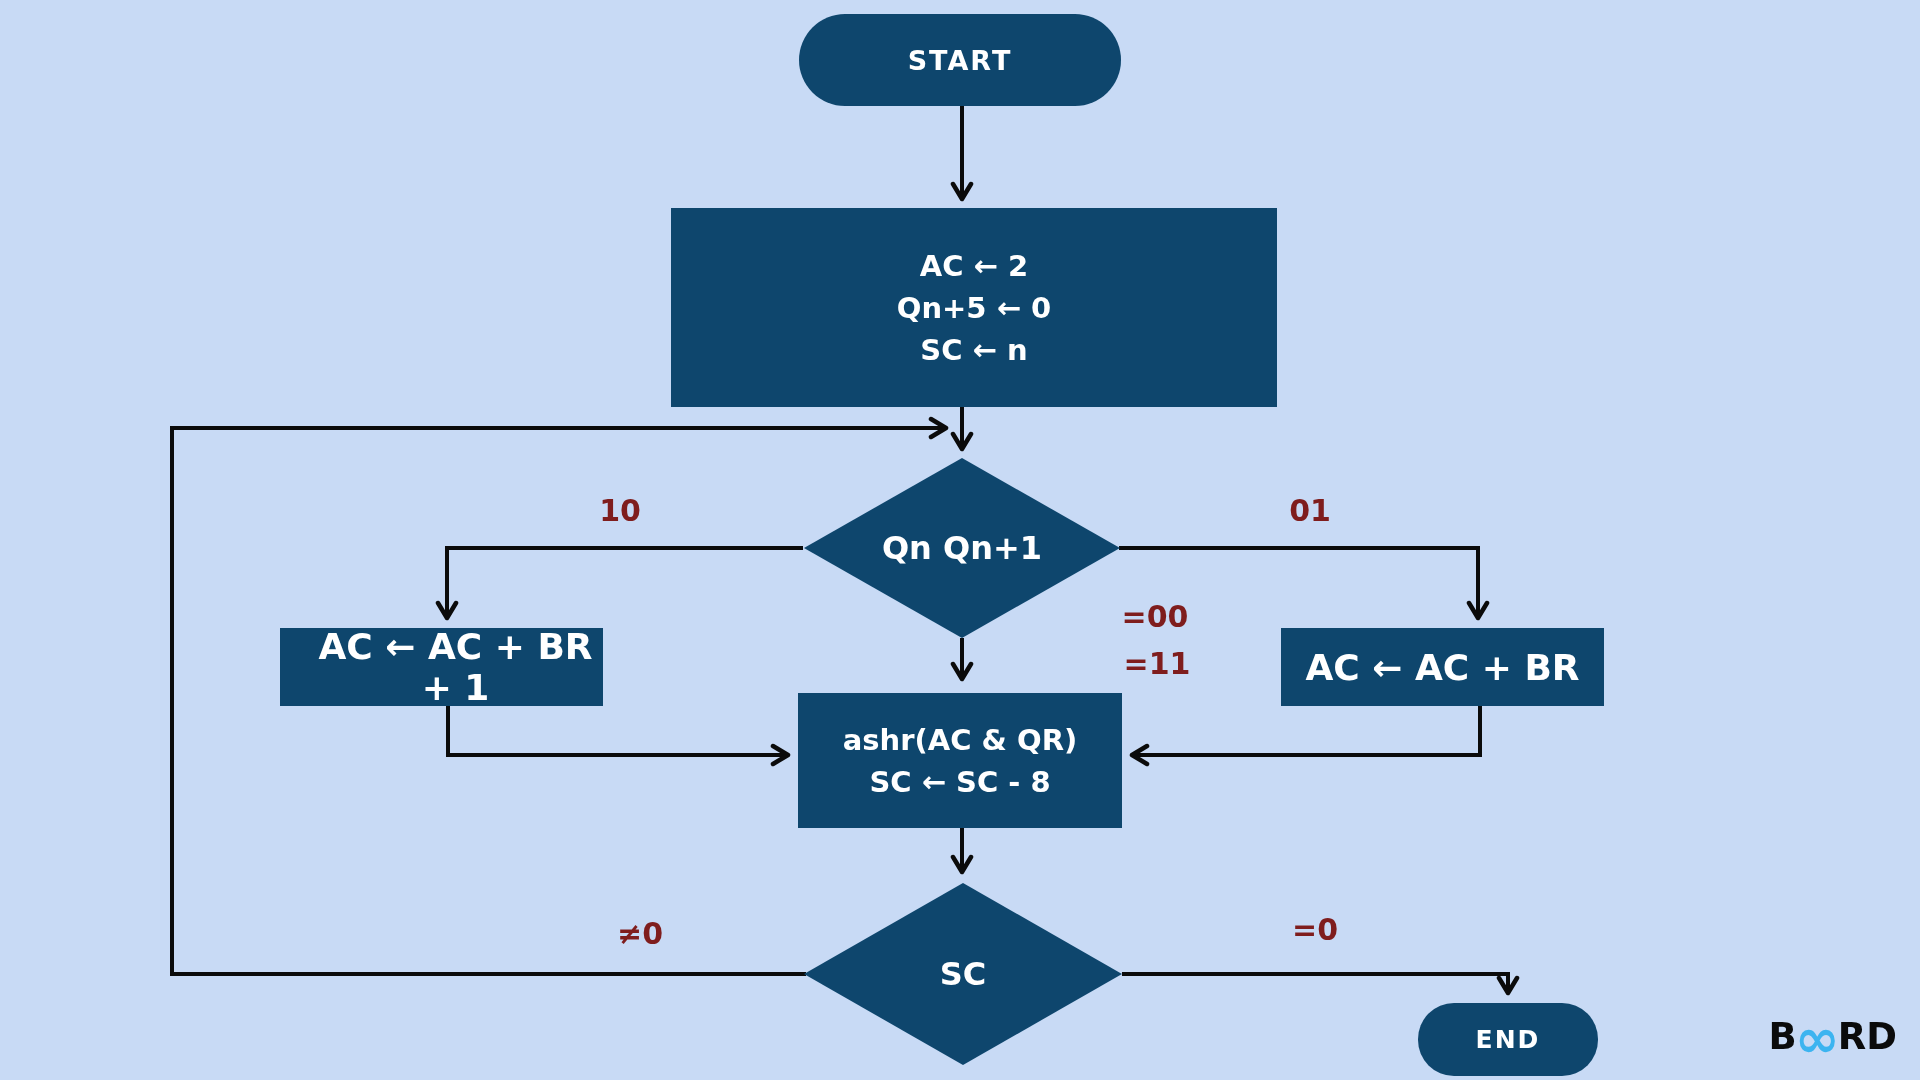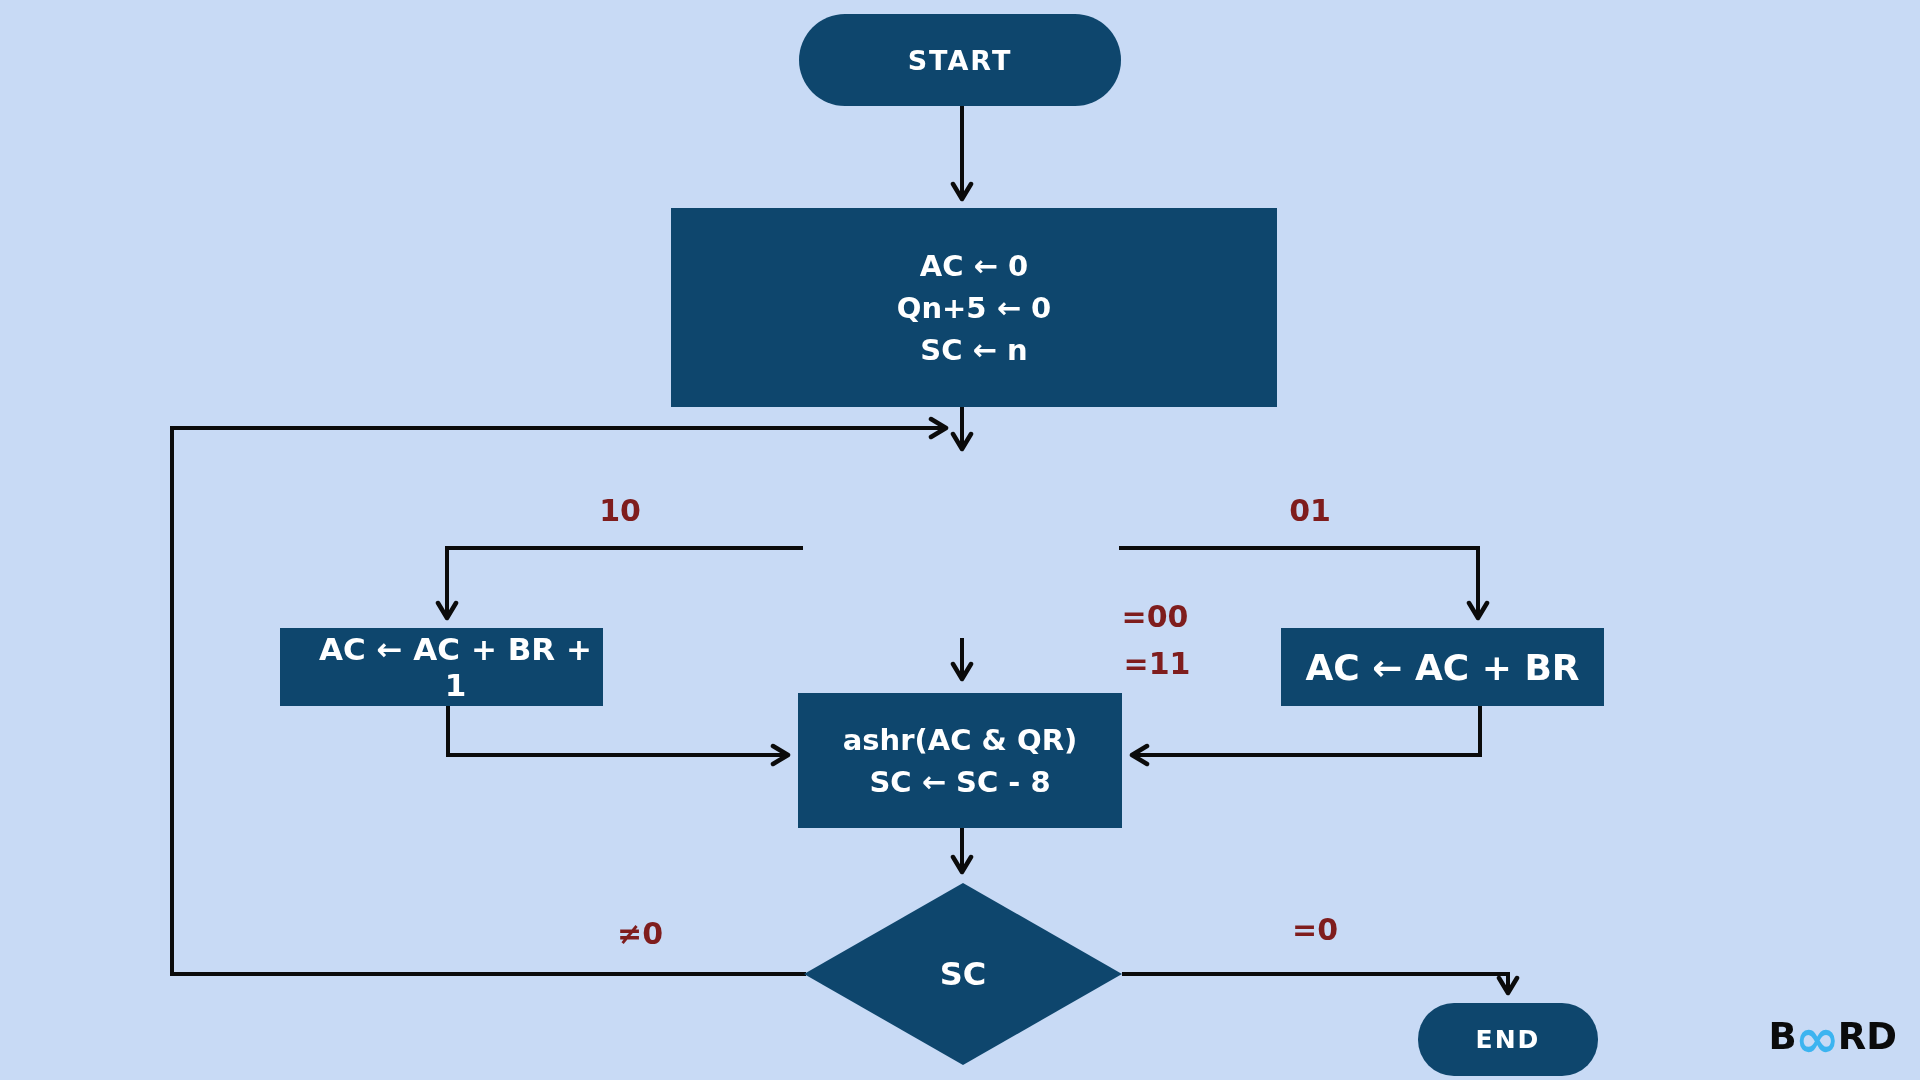--- a/index.html
+++ b/index.html
@@ -31,21 +31,21 @@
     text-align: center;
     box-sizing: border-box;
   }
   .pill { border-radius: 46px; }
   .diamond {
     clip-path: polygon(50% 0%, 100% 50%, 50% 100%, 0% 50%);
   }
   .node-start   { left: 799px;  top: 14px;   width: 322px; height: 92px;  font-size: 27px; letter-spacing: 2px; text-align: center; }
   .node-init    { left: 671px;  top: 208px;  width: 606px; height: 199px; font-size: 29px; line-height: 42px; }
   .node-q       { left: 804px;  top: 458px;  width: 316px; height: 180px; font-size: 32px; }
-  .node-addc    { left: 280px;  top: 628px;  width: 323px; height: 78px;  font-size: 31px; padding-left: 28px; }
+  .node-addc    { left: 280px;  top: 628px;  width: 323px; height: 78px;  font-size: 36px; padding-left: 28px; }
   .node-addbr   { left: 1281px; top: 628px;  width: 323px; height: 78px;  font-size: 36px; }
   .node-shift   { left: 798px;  top: 693px;  width: 324px; height: 135px; font-size: 29px; line-height: 42px; }
   .node-sc      { left: 804px;  top: 883px;  width: 318px; height: 182px; font-size: 32px; }
   .node-end     { left: 1418px; top: 1003px; width: 180px; height: 73px;  font-size: 25px; letter-spacing: 2px; border-radius: 36px; }
   .edge-label {
     position: absolute;
     transform: translate(-50%, -50%);
     color: #7f1d1d;
     font-weight: 800;
     font-size: 30px;
@@ -102,25 +102,28 @@
       <polyline points="962,824 962,870" marker-end="url(#arrow)"></polyline>
       <polyline points="1122,974 1508,974 1508,991" marker-end="url(#arrow)"></polyline>
     </g>
   </svg>
 
   <div class="node pill node-start">
     <span>START</span>
   </div>
 
   <div class="node node-init">
-    <div>AC ← 0</div>
+    <div>AC ← 2</div>
     <div>Qn+5 ← 0</div>
     <div>SC ← n</div>
   </div>
 
+  <div class="node diamond node-q">
+    <span>Qn Qn+1</span>
+  </div>
 
   <div class="node node-addc">
     <span>AC ← AC + BR + 1</span>
   </div>
 
   <div class="node node-addbr">
     <span>AC ← AC + BR</span>
   </div>
 
   <div class="node node-shift">

